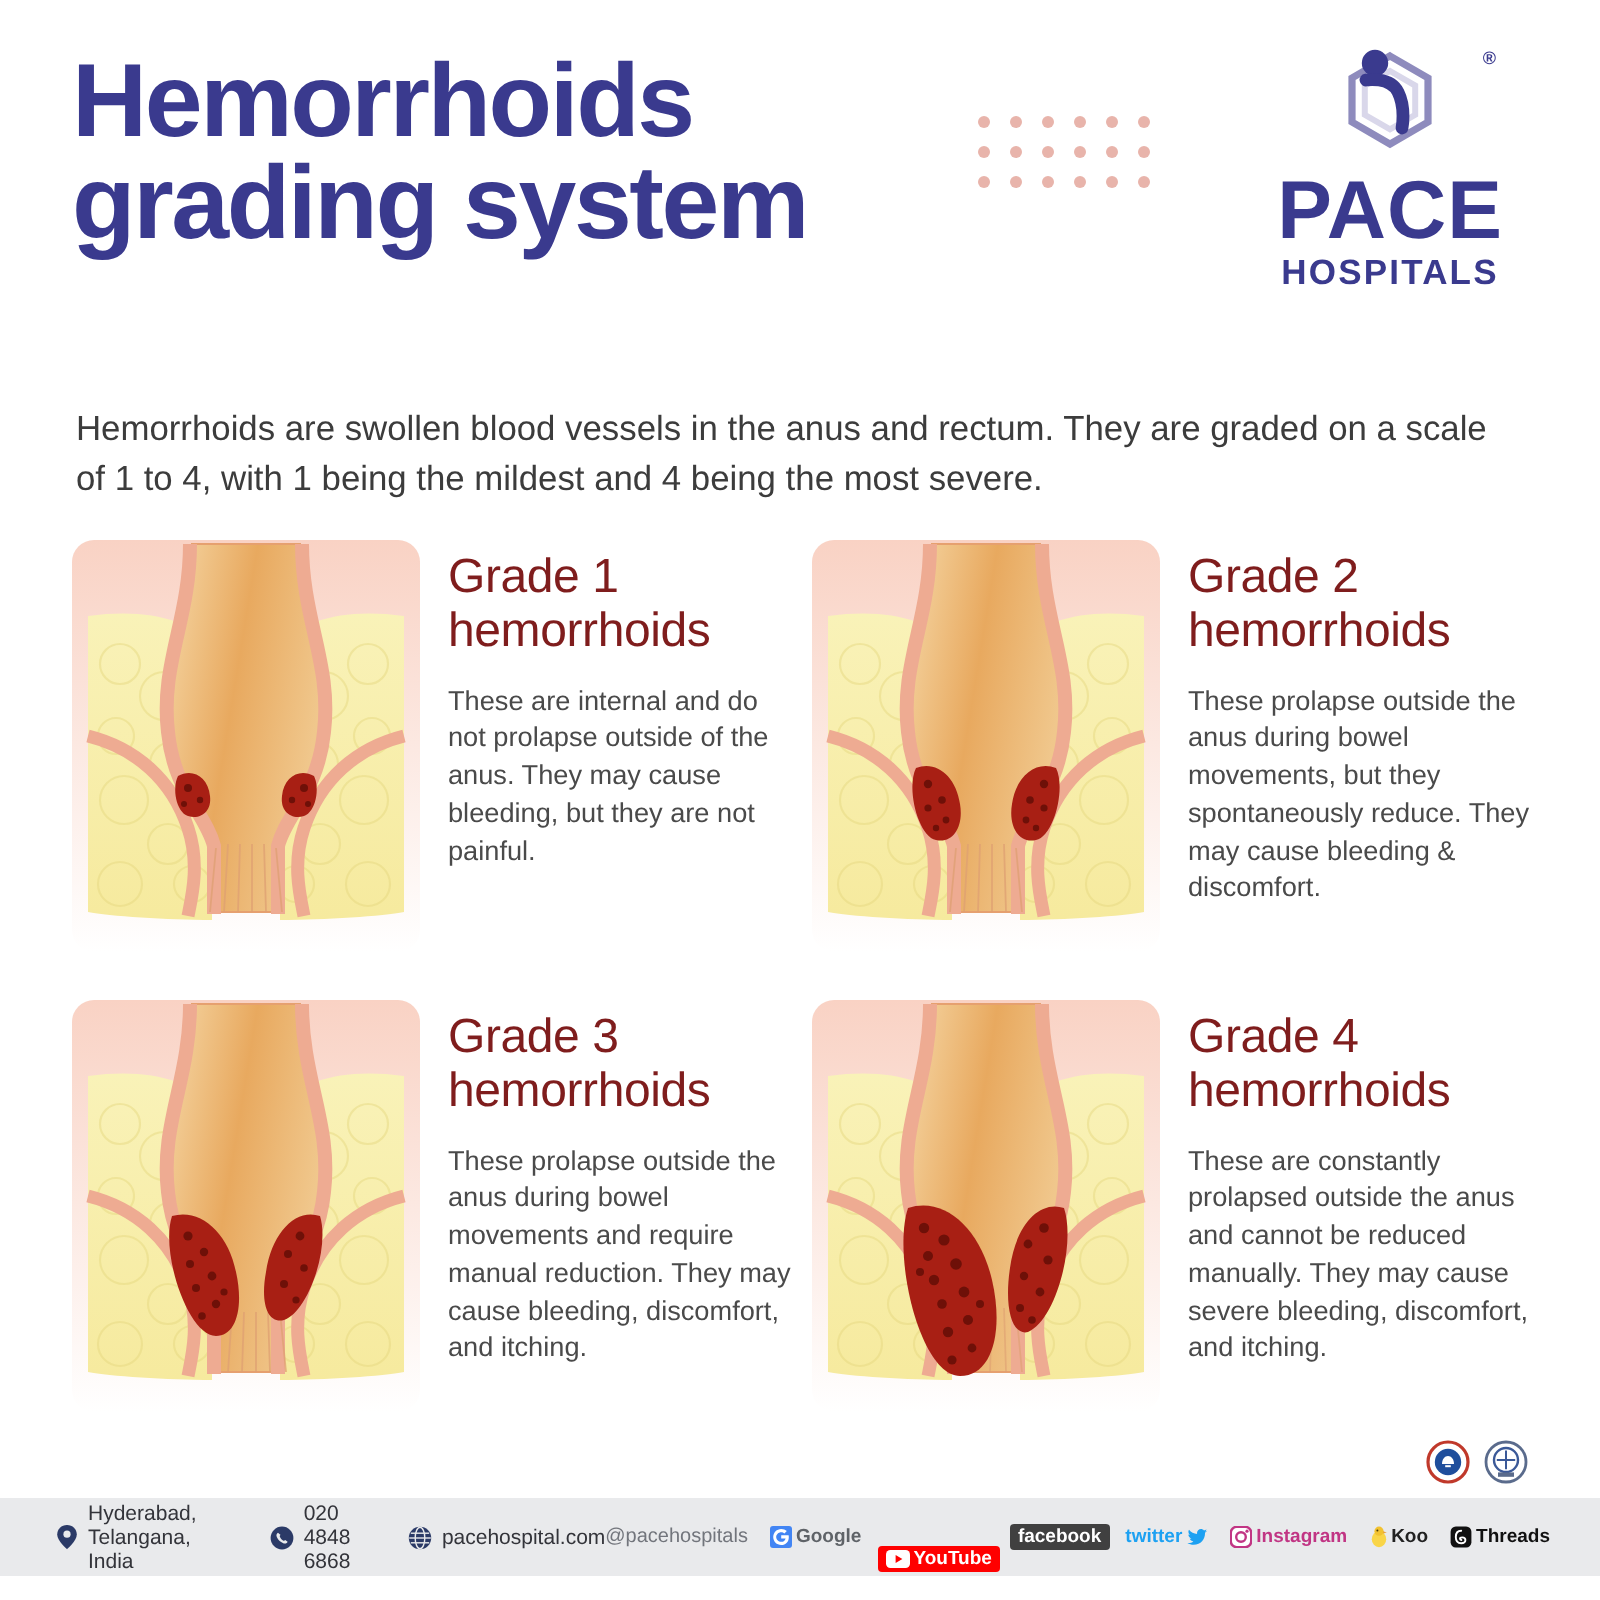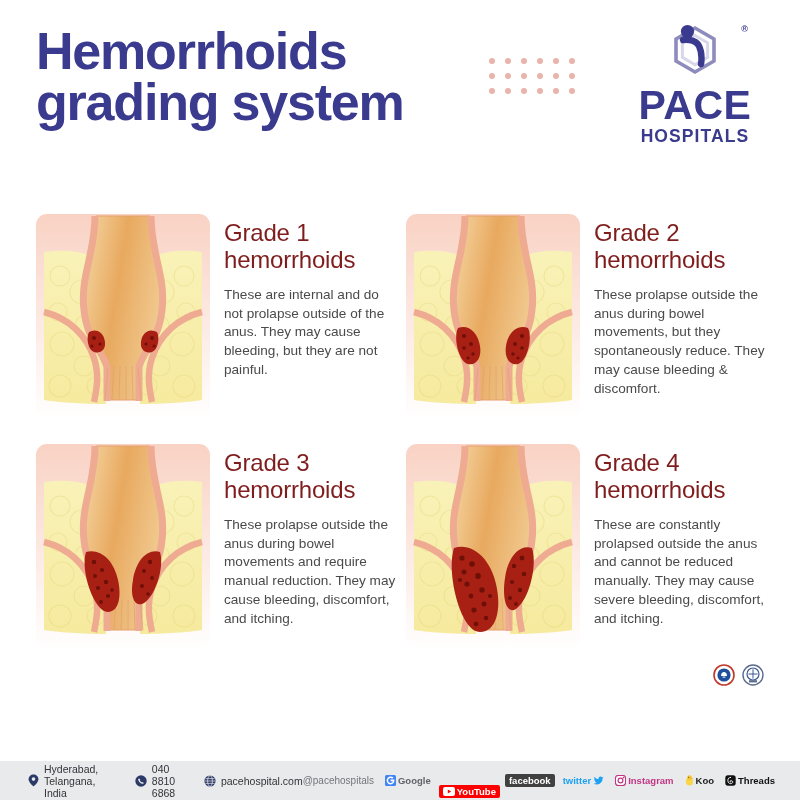--- a/index.html
+++ b/index.html
@@ -69,21 +69,21 @@
 
   
   .badges {
     position: absolute; right: 36px; bottom: -30px;
     display: flex; gap: 7px; align-items: center;
   }
   .badges svg { display:block; }
 
   
   .footer {
-    position: absolute; left: 0; bottom: 0; width: 800px; height: 39px;
+    position: absolute; left: 0; bottom: 12px; width: 800px; height: 39px;
     background: #e9eaec; display: flex; 
   }
   .f-left { display: flex; align-items: center; gap: 17px; padding-left: 28px; }
   .f-item { display: flex; align-items: center; gap: 5px; font-size: 10.5px; color: #33343a; }
   .f-item svg { display:block; flex: 0 0 auto; }
 
   .f-right {
     display: flex; align-items: center; gap: 5px;
     margin-left: auto; padding-right: 22px;
   }
@@ -142,20 +142,21 @@
           <path d="M31 13.5 L43.6 20.8 L43.6 35.4 L31 42.7 L18.4 35.4 L18.4 20.8 Z" fill="none" stroke="#d9d7ea" stroke-width="3"></path>
           <circle cx="23.5" cy="9.5" r="6.6" fill="#3a3a8e"></circle>
           <path d="M19 18 C19 18 31 16 35 24 C39 32 37 42 37 42" fill="none" stroke="#3a3a8e" stroke-width="6.4" stroke-linecap="round"></path>
         </svg>
       </div>
       <div class="wordmark">PACE</div>
       <div class="subword">HOSPITALS</div>
     </div>
   </div>
 
+  <p class="intro">Hemorrhoids are swollen blood vessels in the anus and rectum. They are graded on a scale of 1 to 4, with 1 being the mildest and 4 being the most severe.</p>
 
   <div class="grades">
 
     <div class="grade-row">
 
       <div class="grade-card">
         <div class="fig">
           <svg viewBox="0 0 178 212">
             <defs>
               <linearGradient id="bg1" x1="0" y1="0" x2="0" y2="1">
@@ -464,21 +465,21 @@
           <circle cx="5.5" cy="5.1" r="1.8" fill="#e9eaec"></circle>
         </svg>
         <span>Hyderabad, Telangana, India</span>
       </div>
 
       <div class="f-item">
         <svg width="12" height="12" viewBox="0 0 12 12">
           <circle cx="6" cy="6" r="5.7" fill="#2b3a67"></circle>
           <path d="M4 3.4 C3.3 3.7 3 4.6 3.4 5.5 C4.1 7.1 5.3 8.1 6.9 8.7 C7.8 9 8.6 8.6 8.8 7.9 L7.6 7 C7.3 7.4 6.9 7.5 6.5 7.2 C5.8 6.8 5.3 6.2 5 5.5 C4.8 5.1 4.9 4.7 5.3 4.5 Z" fill="#e9eaec"></path>
         </svg>
-        <span>040 8810 6868</span>
+        <span>020 4848 6868</span>
       </div>
 
       <div class="f-item">
         <svg width="12" height="12" viewBox="0 0 12 12">
           <circle cx="6" cy="6" r="5.6" fill="#2b3a67"></circle>
           <g stroke="#e9eaec" stroke-width="0.7" fill="none">
             <ellipse cx="6" cy="6" rx="2.4" ry="5.4"></ellipse>
             <path d="M0.6 6 L11.4 6"></path>
               <path d="M1.4 3.6 L10.6 3.6"></path>
               <path d="M1.4 8.4 L10.6 8.4"></path>

